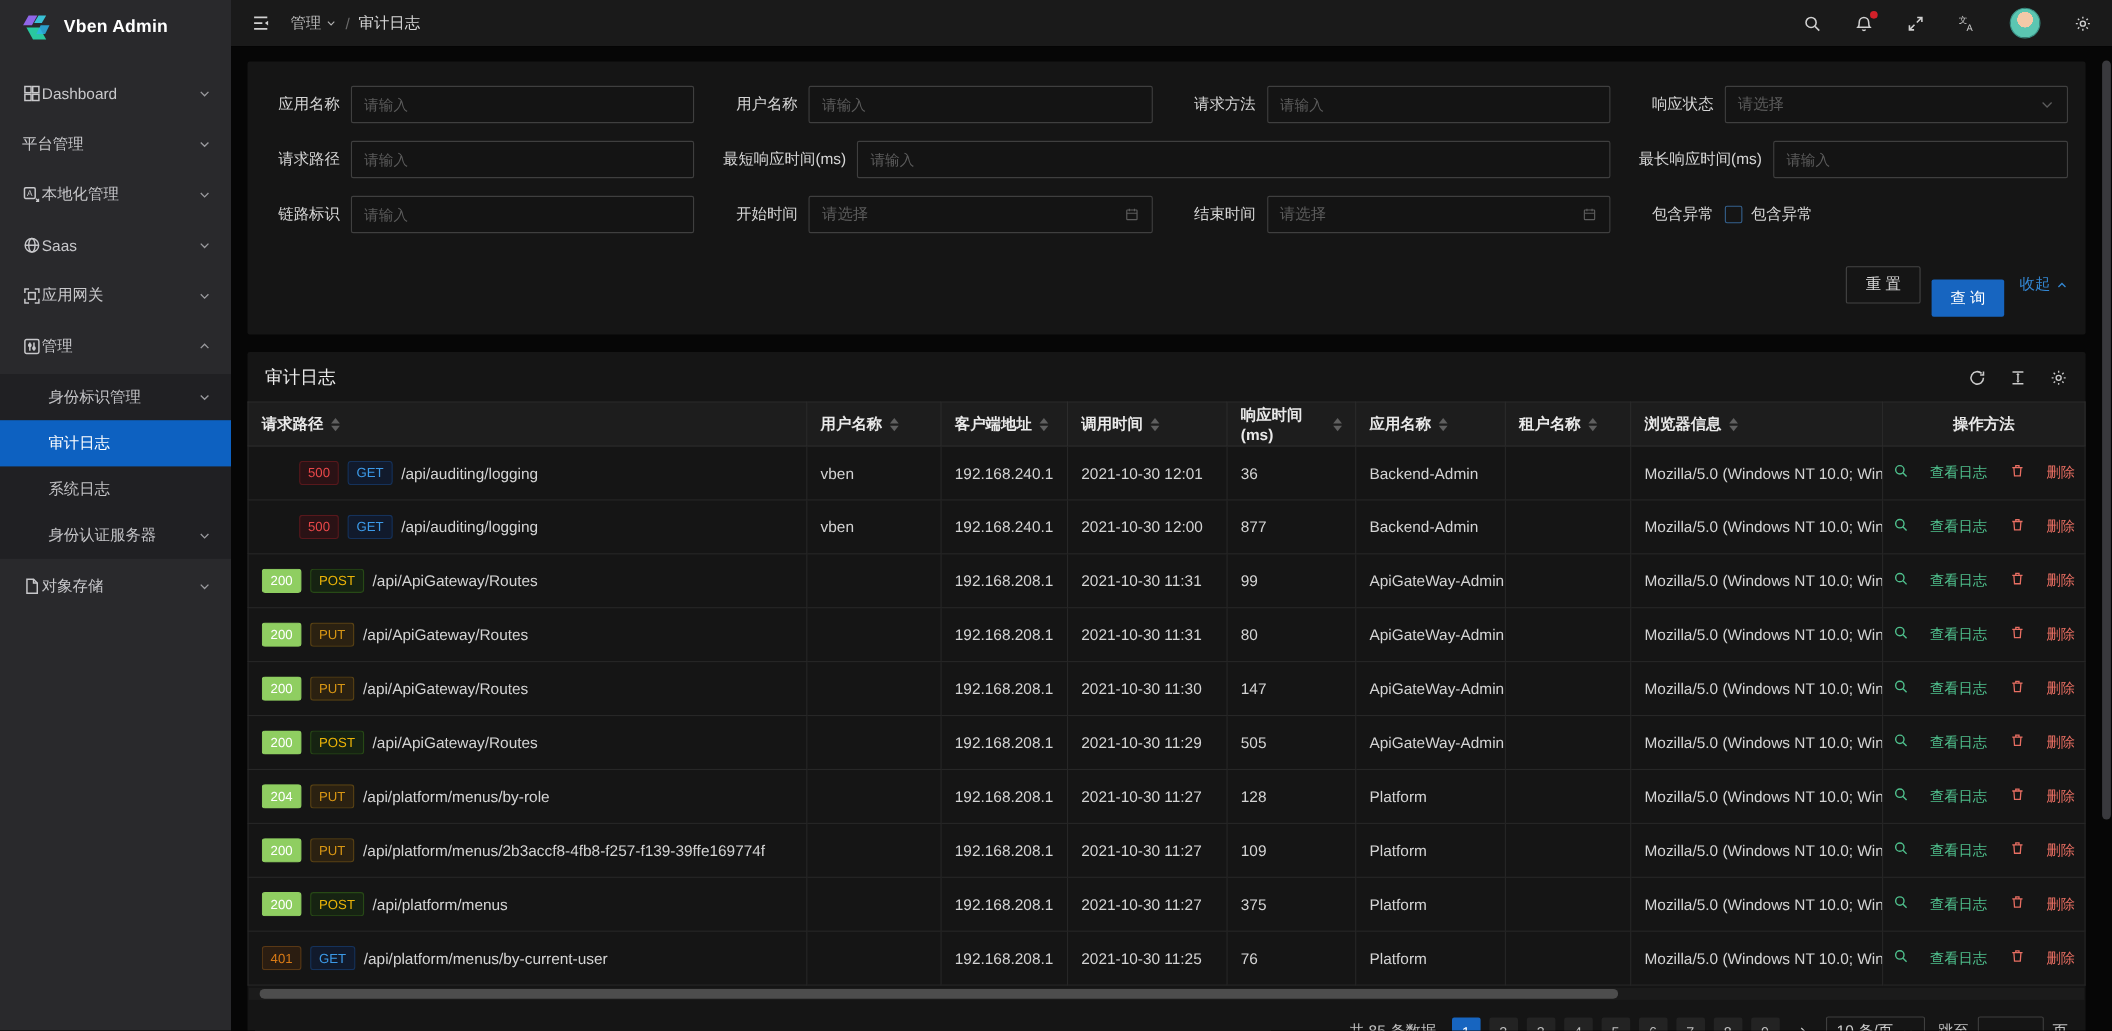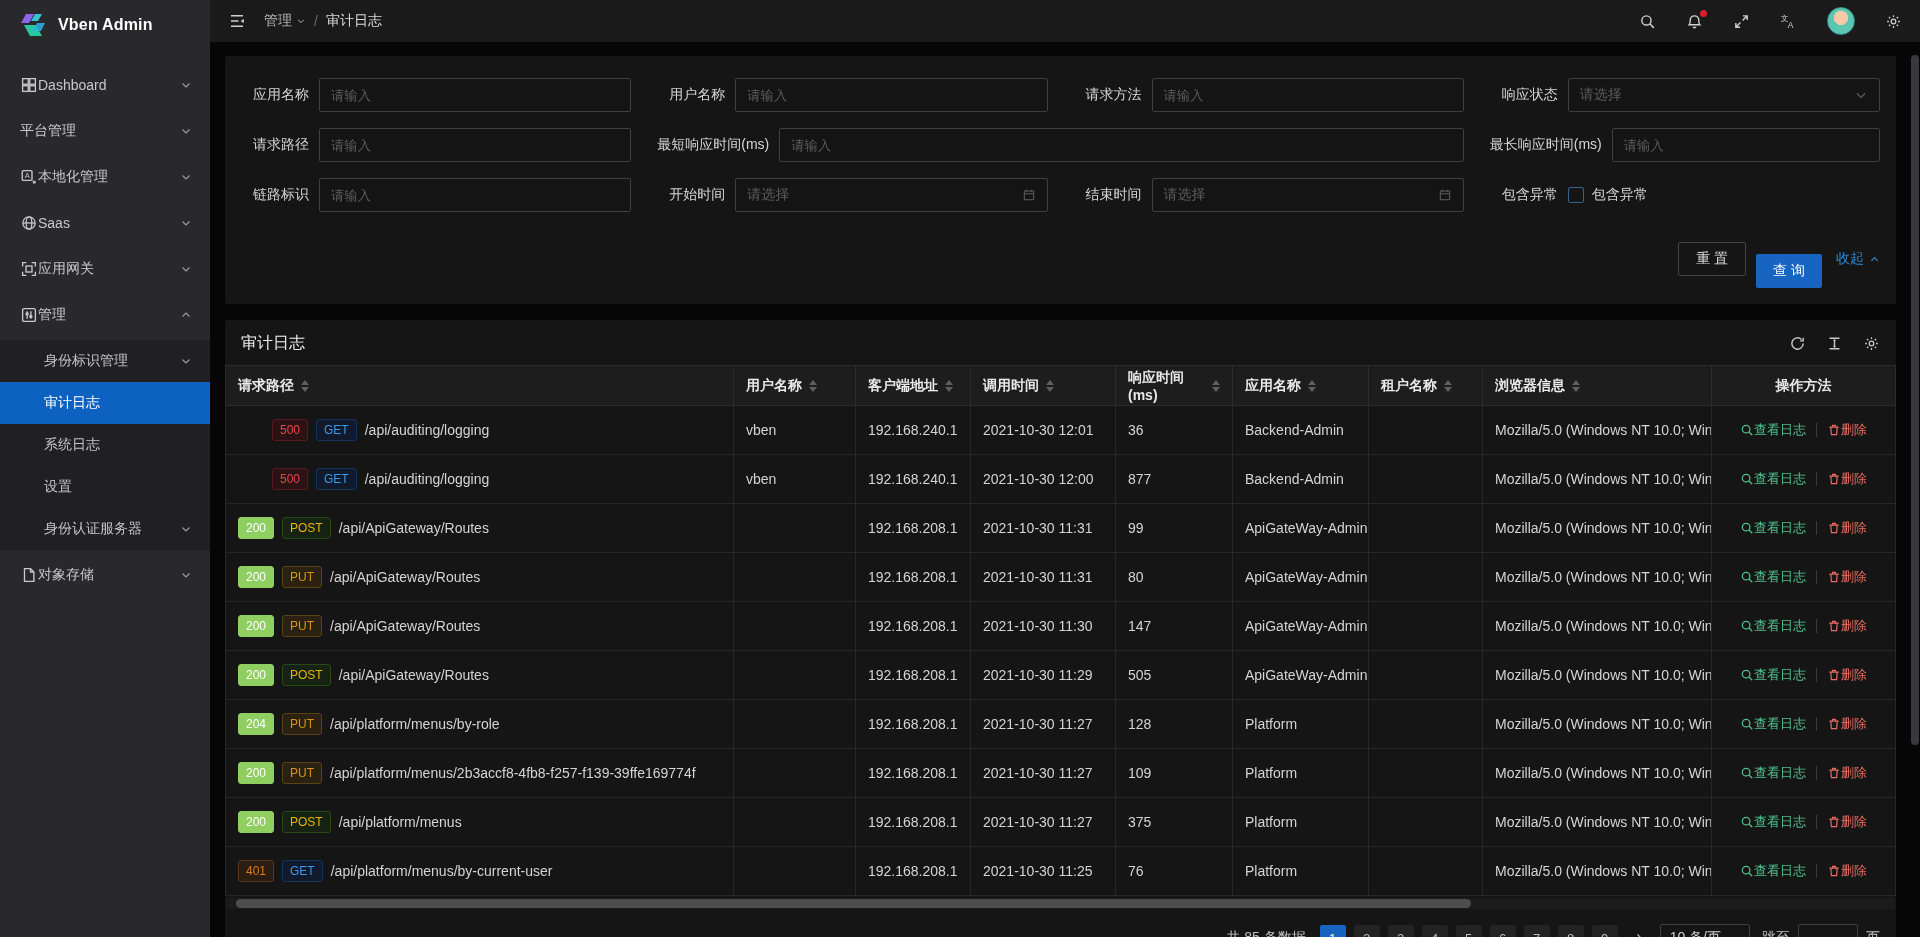--- a/index.html
+++ b/index.html
@@ -81,21 +81,21 @@
   .caret-down { width:0; height:0; border-left:4px solid transparent; border-right:4px solid transparent; border-top:5px solid #5f5f5f; }
   .cell-flex { display:flex; align-items:center; gap:8px; overflow:hidden; }
   .tag { font-size:12px; line-height:20px; padding:0 7px; border-radius:3px; border:1px solid transparent; flex:none; }
   .tag-red    { background:#2a1215; border-color:#58181c; color:#e84749;margin-left:34px; }
   .tag-blue   { background:#111a2c; border-color:#15325b; color:#3c9ae8; }
   .tag-solid-green { background:#8fce61; border-color:#8fce61; color:#fff; }
   .tag-green  { background:#162312; border-color:#274916; color:#eab308; }
   .tag-gold   { background:#2b2111; border-color:#594214; color:#d89614; }
   .tag-orange { background:#2b1d11; border-color:#593815; color:#d87a16; }
   .actions { display:flex; align-items:center; justify-content:center; gap:10px; font-size:13px; }
-  .act { display:flex; align-items:center; gap:0; cursor:pointer; }
+  .act { display:flex; align-items:flex-start; gap:20px; cursor:pointer; }
   .act svg { width:14px; height:14px; }
   .act-view { color:#4fc08d; }
   .act-del { color:#e86e62; }
   .act-sep { width:1px; height:14px; background:#3a3a3a; }
 
   .hscroll { height:11px; margin:2px 1px 0; position:relative; background:#1b1b1b; }
   .hthumb { position:absolute; left:10px; top:1px; height:9px; width:74%; background:#4d4d4d; border-radius:5px; cursor:grab; }
 
   
   .pager { display:flex; justify-content:flex-end; align-items:center; gap:8px; padding:15px 16px; color:#c0c0c0; }
@@ -220,23 +220,20 @@
               <svg viewBox="0 0 24 24" fill="none" stroke="currentColor" stroke-width="2.4">
                 <path d="M5 9l7 7 7-7"></path>
               </svg>
             </span>
           </div>
           <div class="submenu-item active">
             <span>审计日志</span>
           </div>
           <div class="submenu-item">
             <span>系统日志</span>
-          </div>
-          <div class="submenu-item">
-            <span>设置</span>
           </div>
           <div class="submenu-item">
             <span>身份认证服务器</span>
             <span class="chev">
               <svg viewBox="0 0 24 24" fill="none" stroke="currentColor" stroke-width="2.4">
                 <path d="M5 9l7 7 7-7"></path>
               </svg>
             </span>
           </div>
         </div>

